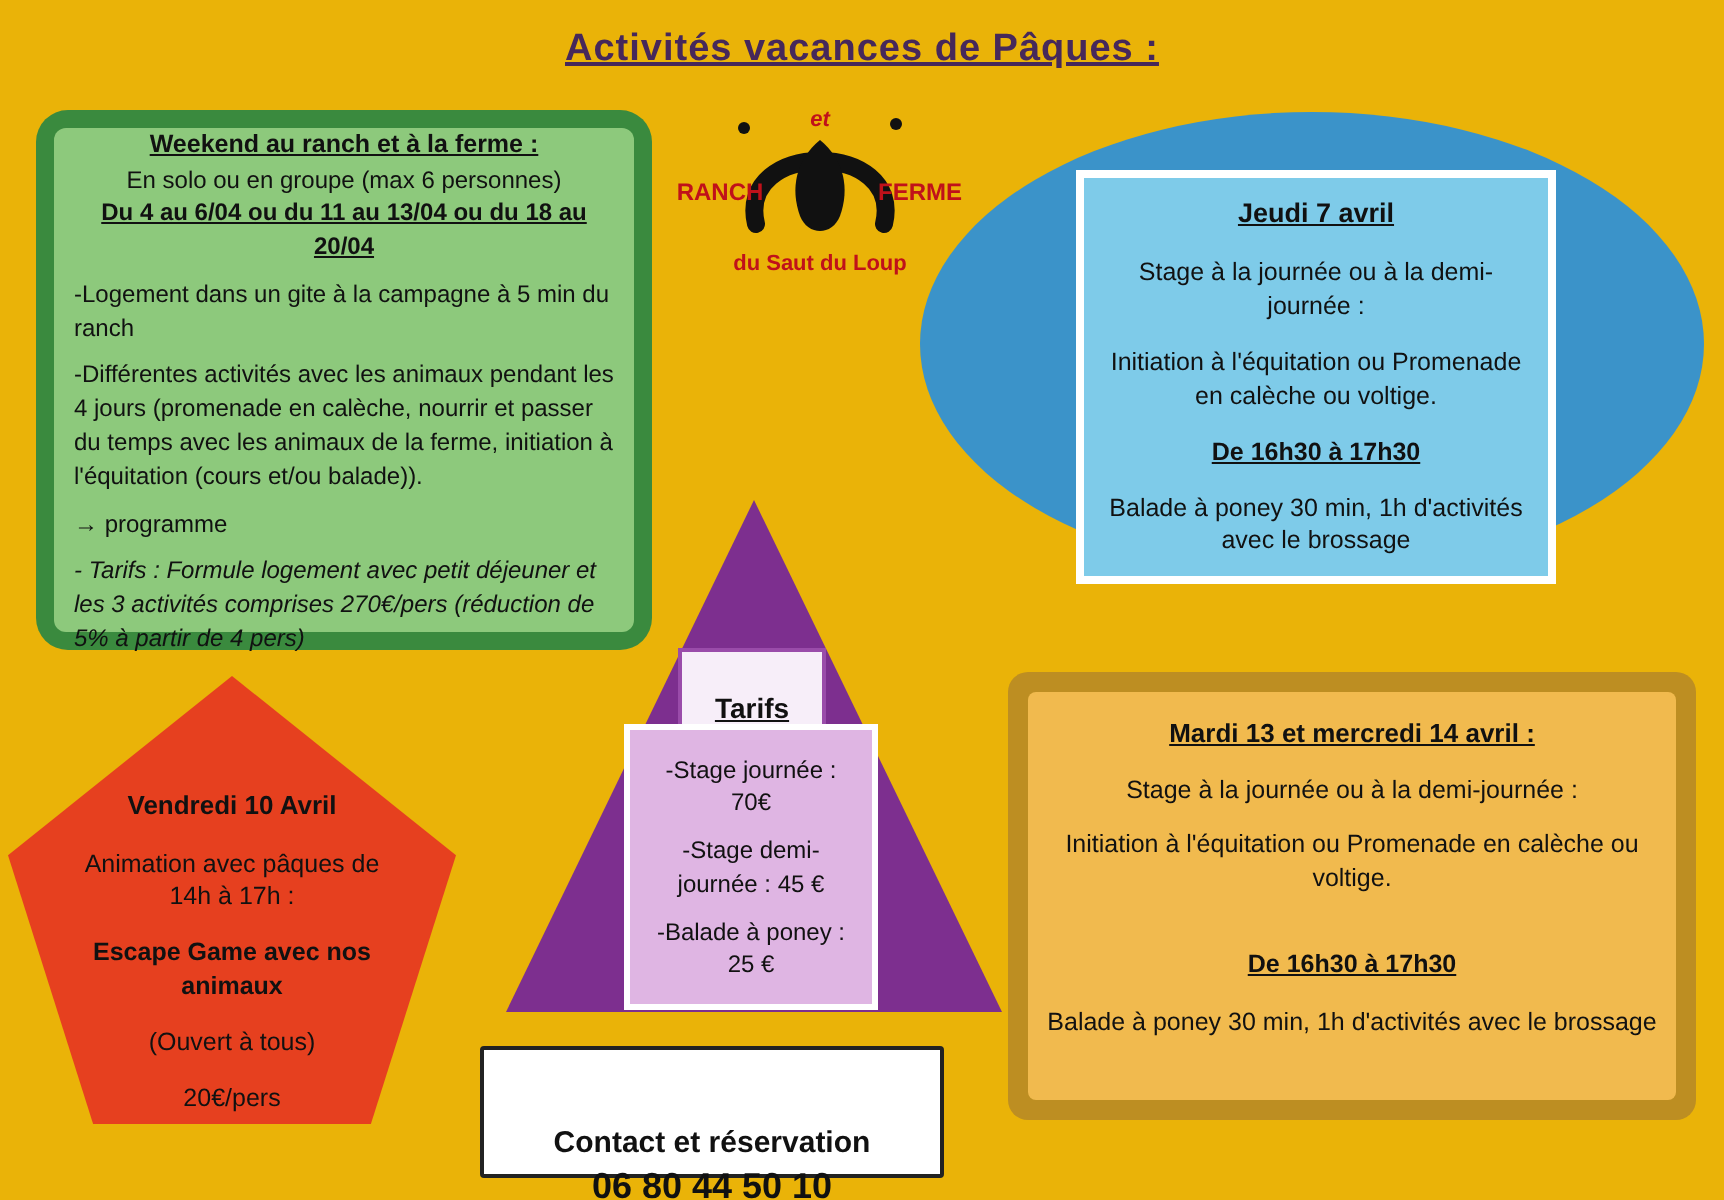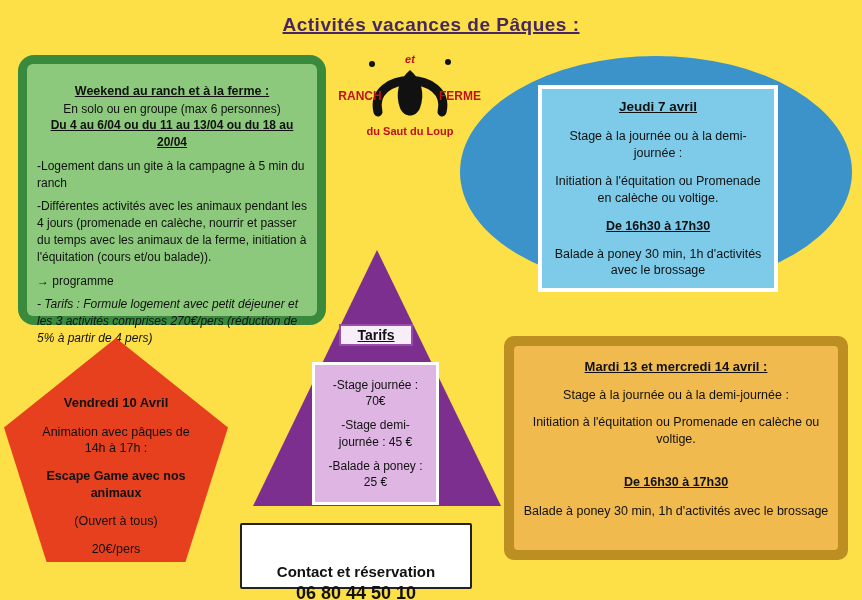--- a/index.html
+++ b/index.html
@@ -13,39 +13,39 @@
     --purple:#7d2f8f;
     --plum-label:#f7eef9;
     --plum-inner:#dfb5e3;
     --orange-outer:#bd8e22;
     --orange-inner:#f1ba4e;
     --logo-red:#c0111a;
   }
   *{box-sizing:border-box;margin:0;padding:0;}
   html,body{background:#ffffff;}
   body{font-family:"Liberation Sans", sans-serif;color:var(--ink);}
-  .page{position:relative;width:862px;height:600px;background:#fde047;overflow:hidden;}
+  .page{position:relative;width:862px;height:600px;background:#eab308;overflow:hidden;}
 
   .page-title{
     position:absolute;top:14px;left:0;width:100%;text-align:center;
     font-size:19px;font-weight:bold;letter-spacing:.5px;
     color:var(--title-color);text-decoration:underline;text-decoration-thickness:2px;
   }
 
   
   .logo{position:absolute;left:338px;top:48px;width:144px;height:94px;}
 
   
   .card-green{
     position:absolute;left:18px;top:55px;width:308px;height:270px;
     background:var(--green-outer);border-radius:16px;padding:9px;
   }
   .card-green .inner{
     background:var(--green-inner);border-radius:6px;height:100%;
-    padding:19px 10px;font-size:12px;line-height:1.4;
+    padding:0 10px;font-size:12px;line-height:1.4;
   }
   .card-green .hd{text-align:center;font-weight:bold;text-decoration:underline;font-size:12.5px;}
   .card-green .ctr{text-align:center;}
   .card-green .dates{text-align:center;font-weight:bold;text-decoration:underline;margin-bottom:6px;}
   .card-green p{margin-top:7px;}
   .card-green .italic{font-style:italic;}
 
   
   .ellipse-blue{
     position:absolute;left:460px;top:56px;width:392px;height:232px;
@@ -72,21 +72,21 @@
   .pentagon-red .row{margin-bottom:11px;}
   .pentagon-red .bold{font-weight:bold;}
 
   
   .triangle-purple{
     position:absolute;left:253px;top:250px;width:248px;height:256px;
     background:var(--purple);
     clip-path:polygon(50% 0%, 100% 100%, 0% 100%);
   }
   .tarifs-label{
-    position:absolute;left:339px;top:324px;width:74px;padding:1px 0;
+    position:absolute;left:339px;top:324px;width:74px;padding:20px 0;
     background:var(--plum-label);border:2px solid #9a4caa;
     text-align:center;font-weight:bold;text-decoration:underline;font-size:14px;
   }
   .tarifs-box{
     position:absolute;left:312px;top:362px;width:127px;height:143px;
     background:var(--plum-inner);border:3px solid #ffffff;
     display:flex;flex-direction:column;justify-content:space-evenly;
     text-align:center;font-size:12px;line-height:1.35;padding:4px 10px;
   }
 

